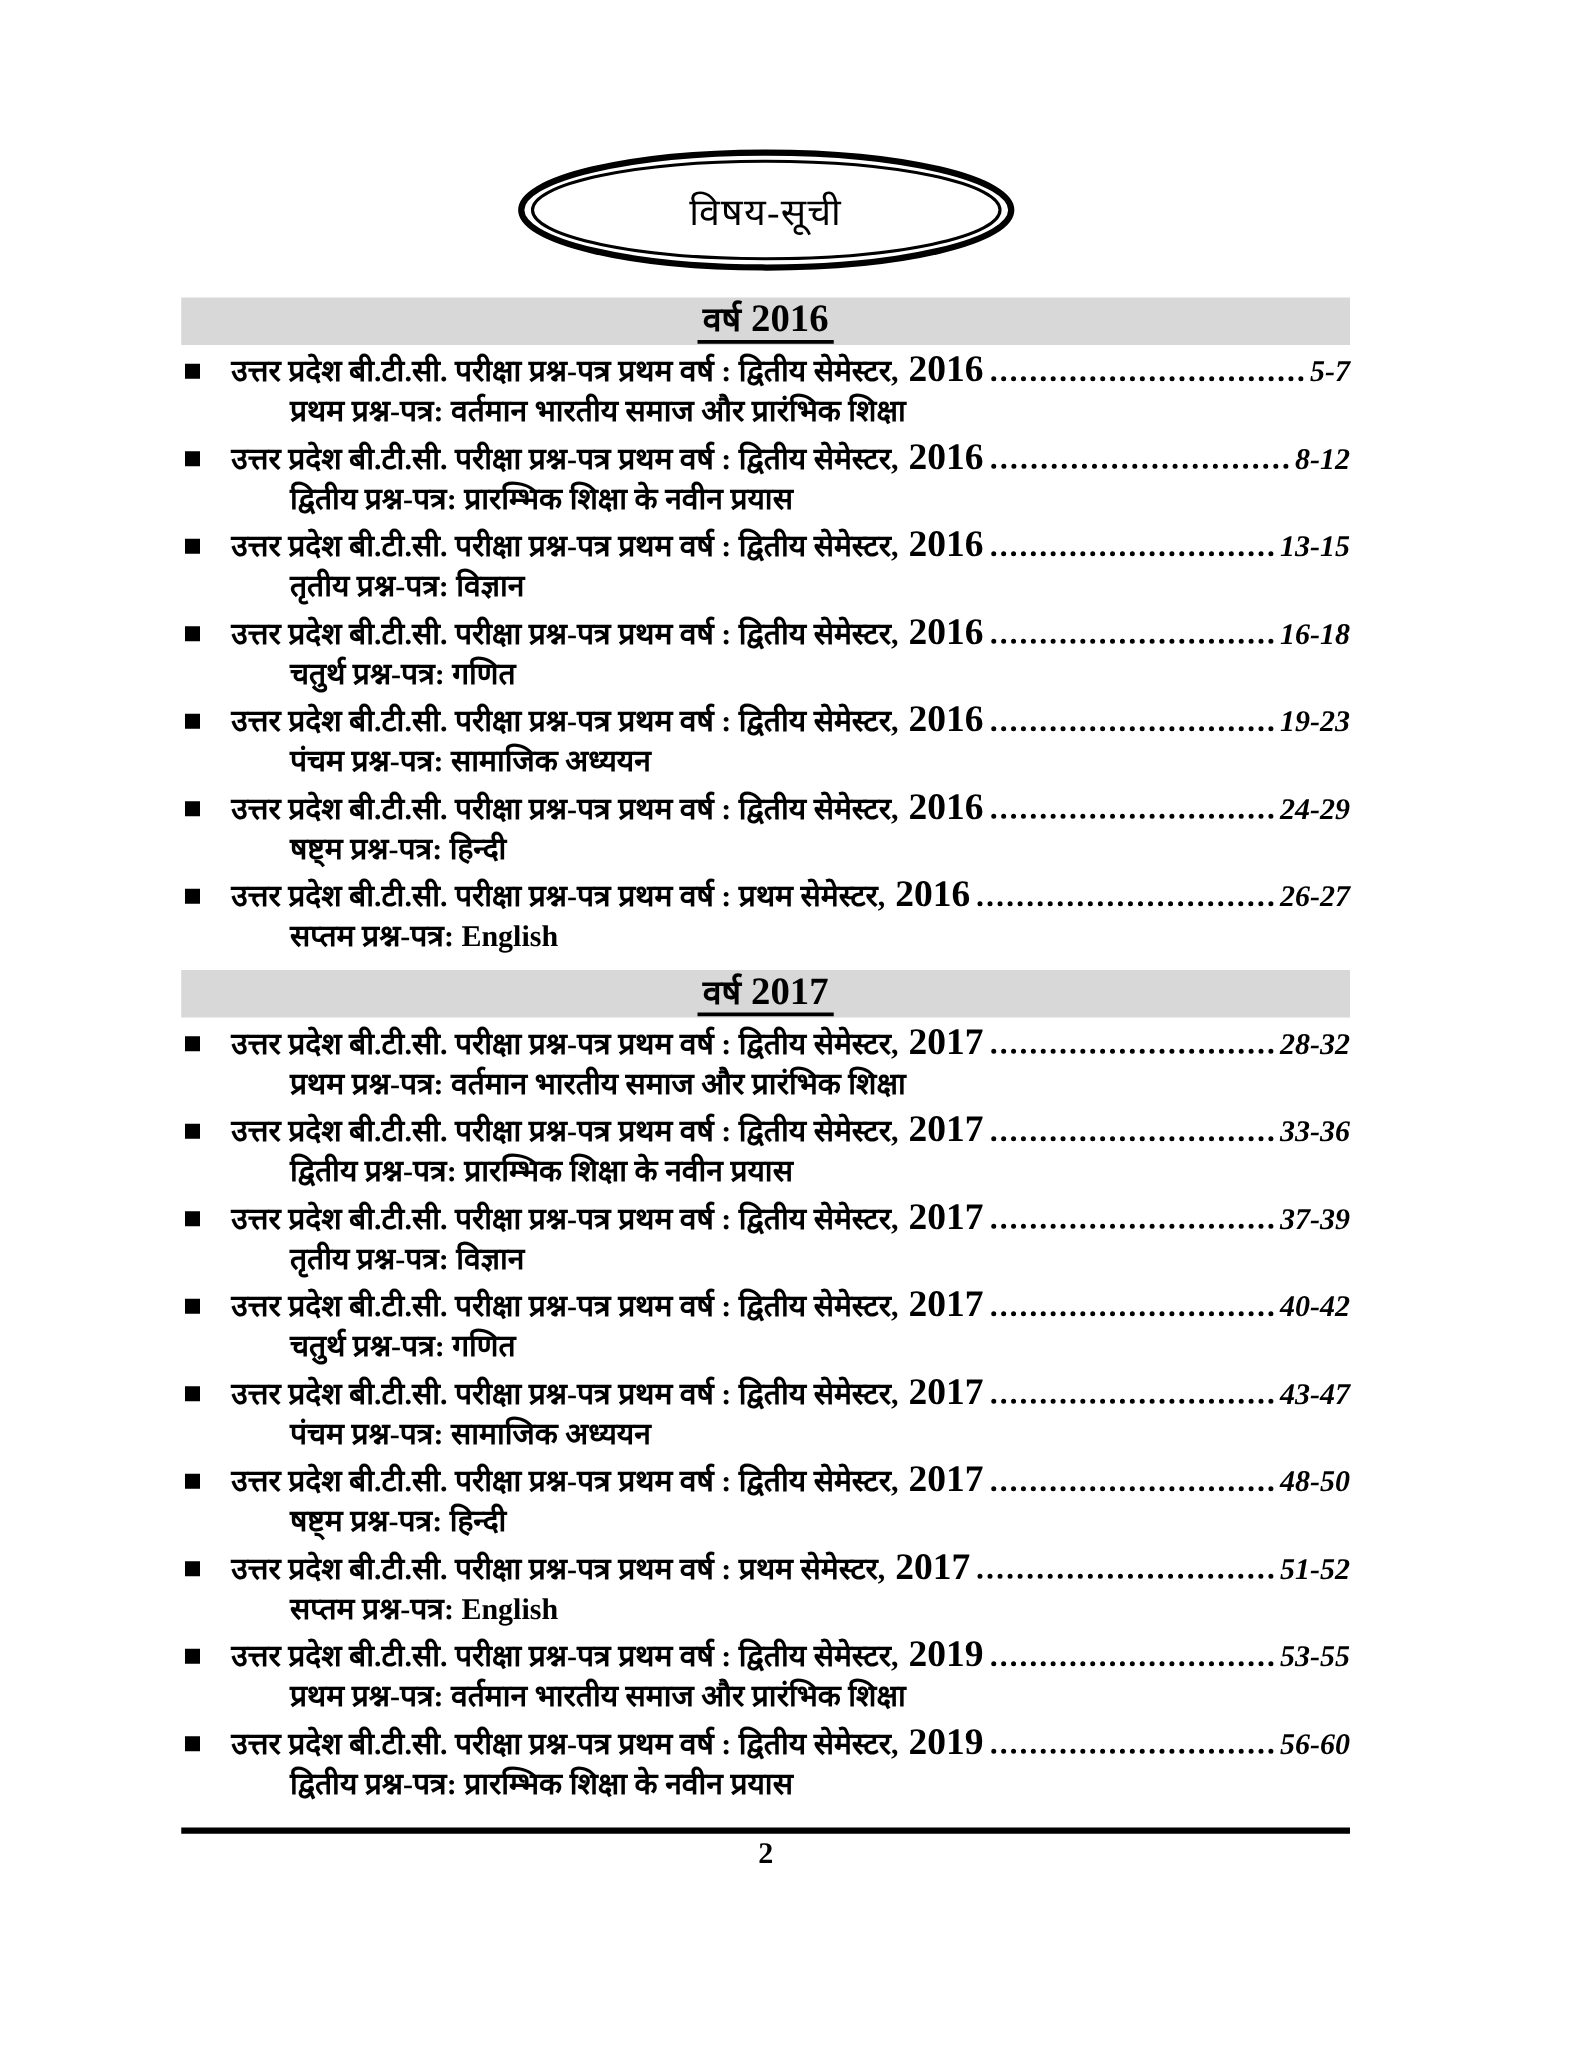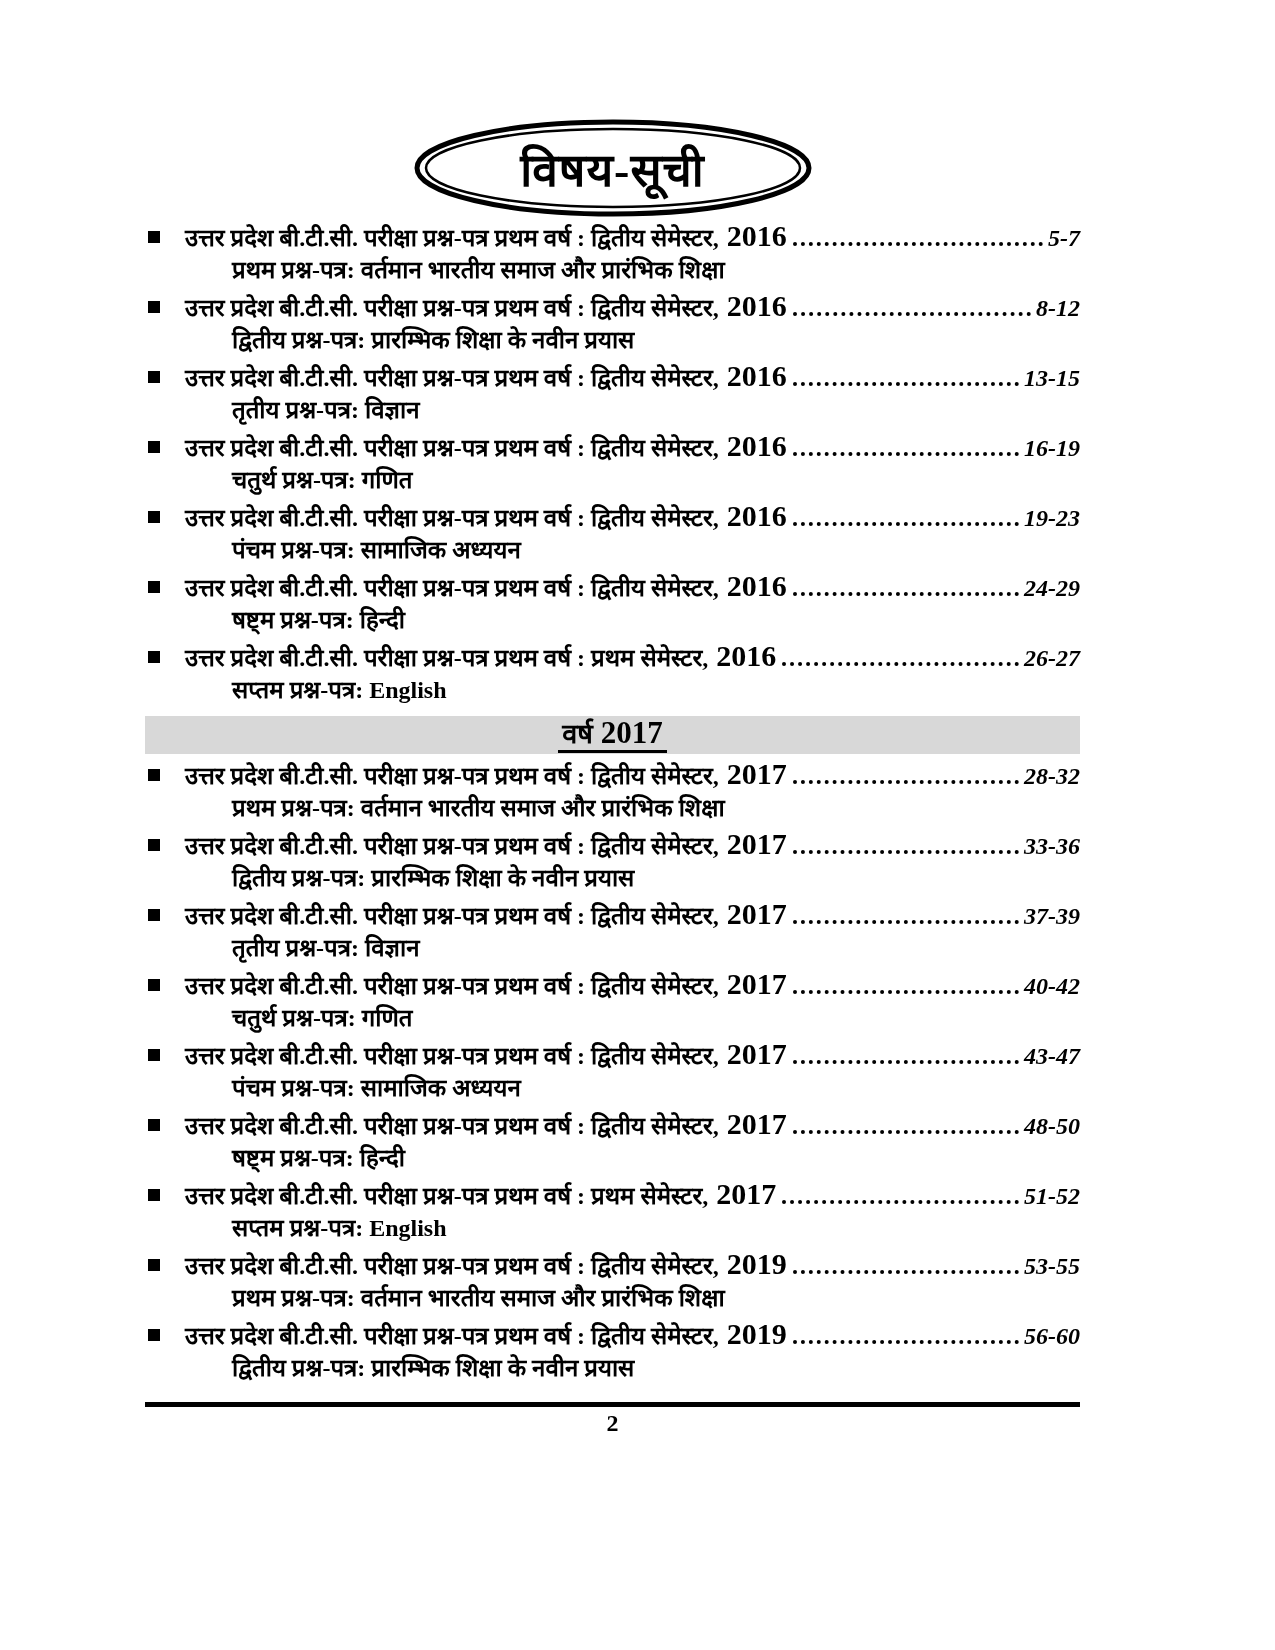--- a/index.html
+++ b/index.html
@@ -9,21 +9,21 @@
     color:#000;
   }
   .content { margin-left:145px; width:935px; }
 
   
   .badge { position:relative; width:400px; height:100px; margin:118px auto 0 auto; }
   .badge svg { position:absolute; left:0; top:0; }
   .badge-text {
     position:absolute; left:0; top:0; width:400px; height:100px;
     display:flex; align-items:center; justify-content:center;
-    font-size:46px; font-weight:bold; letter-spacing:1px;text-align:center;
+    font-size:30px; font-weight:normal; letter-spacing:1px;text-align:center;
   }
 
   
   .section-bar {
     margin-top:20px; height:38px; background:#d8d8d8;
     display:flex; align-items:center; justify-content:center;
   }
   .section-bar + .section-entries { padding-top:2px; }
   .section-bar.later { margin-top:8px;text-align:right; }
   .section-title {
@@ -59,20 +59,23 @@
 <div class="content">
 
   <div class="badge">
     <svg width="400" height="100" viewBox="0 0 400 100">
       <ellipse cx="200" cy="50" rx="196" ry="46" fill="none" stroke="#000" stroke-width="5"></ellipse>
       <ellipse cx="200" cy="50" rx="187" ry="39" fill="none" stroke="#000" stroke-width="2.5"></ellipse>
     </svg>
     <div class="badge-text">विषय-सूची</div>
   </div>
 
+  <div class="section-bar">
+    <span class="section-title"><span>वर्ष</span><span class="hyear">2016</span></span>
+  </div>
   <div class="section-entries">
 
     <div class="entry">
       <span class="bullet"></span>
       <div class="ebody">
         <div class="l1">
           <span class="etitle">उत्तर प्रदेश बी.टी.सी. परीक्षा प्रश्न-पत्र प्रथम वर्ष : द्वितीय सेमेस्टर,</span>
           <span class="eyear">2016</span>
           <span class="leader"></span>
           <span class="epages">5-7</span>
@@ -107,21 +110,21 @@
       </div>
     </div>
 
     <div class="entry">
       <span class="bullet"></span>
       <div class="ebody">
         <div class="l1">
           <span class="etitle">उत्तर प्रदेश बी.टी.सी. परीक्षा प्रश्न-पत्र  प्रथम वर्ष : द्वितीय सेमेस्टर,</span>
           <span class="eyear">2016</span>
           <span class="leader"></span>
-          <span class="epages">16-19</span>
+          <span class="epages">16-18</span>
         </div>
         <div class="sub">चतुर्थ प्रश्न-पत्र: गणित</div>
       </div>
     </div>
 
     <div class="entry">
       <span class="bullet"></span>
       <div class="ebody">
         <div class="l1">
           <span class="etitle">उत्तर प्रदेश बी.टी.सी. परीक्षा प्रश्न-पत्र  प्रथम वर्ष : द्वितीय सेमेस्टर,</span>

